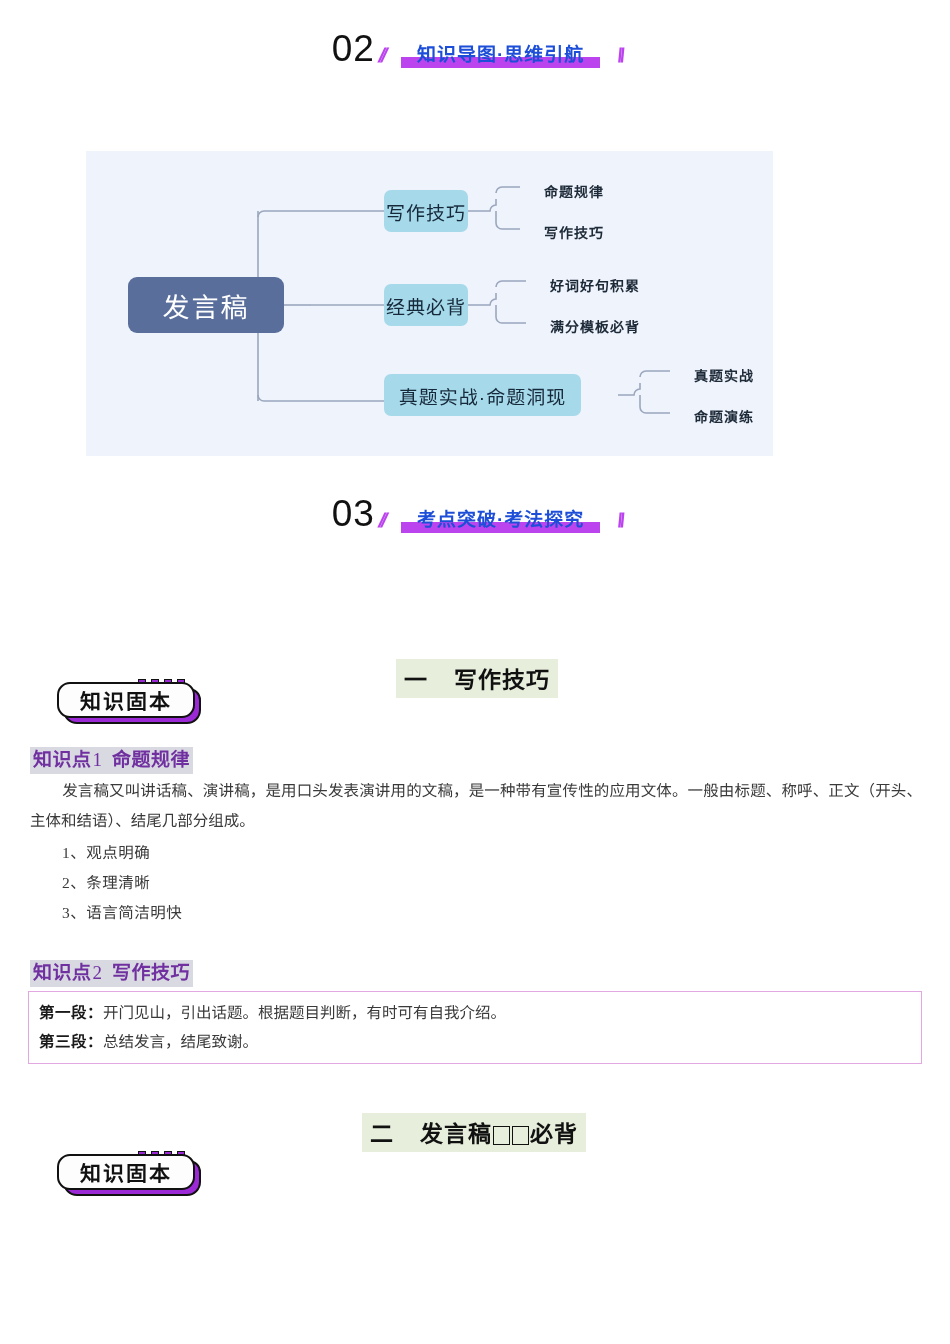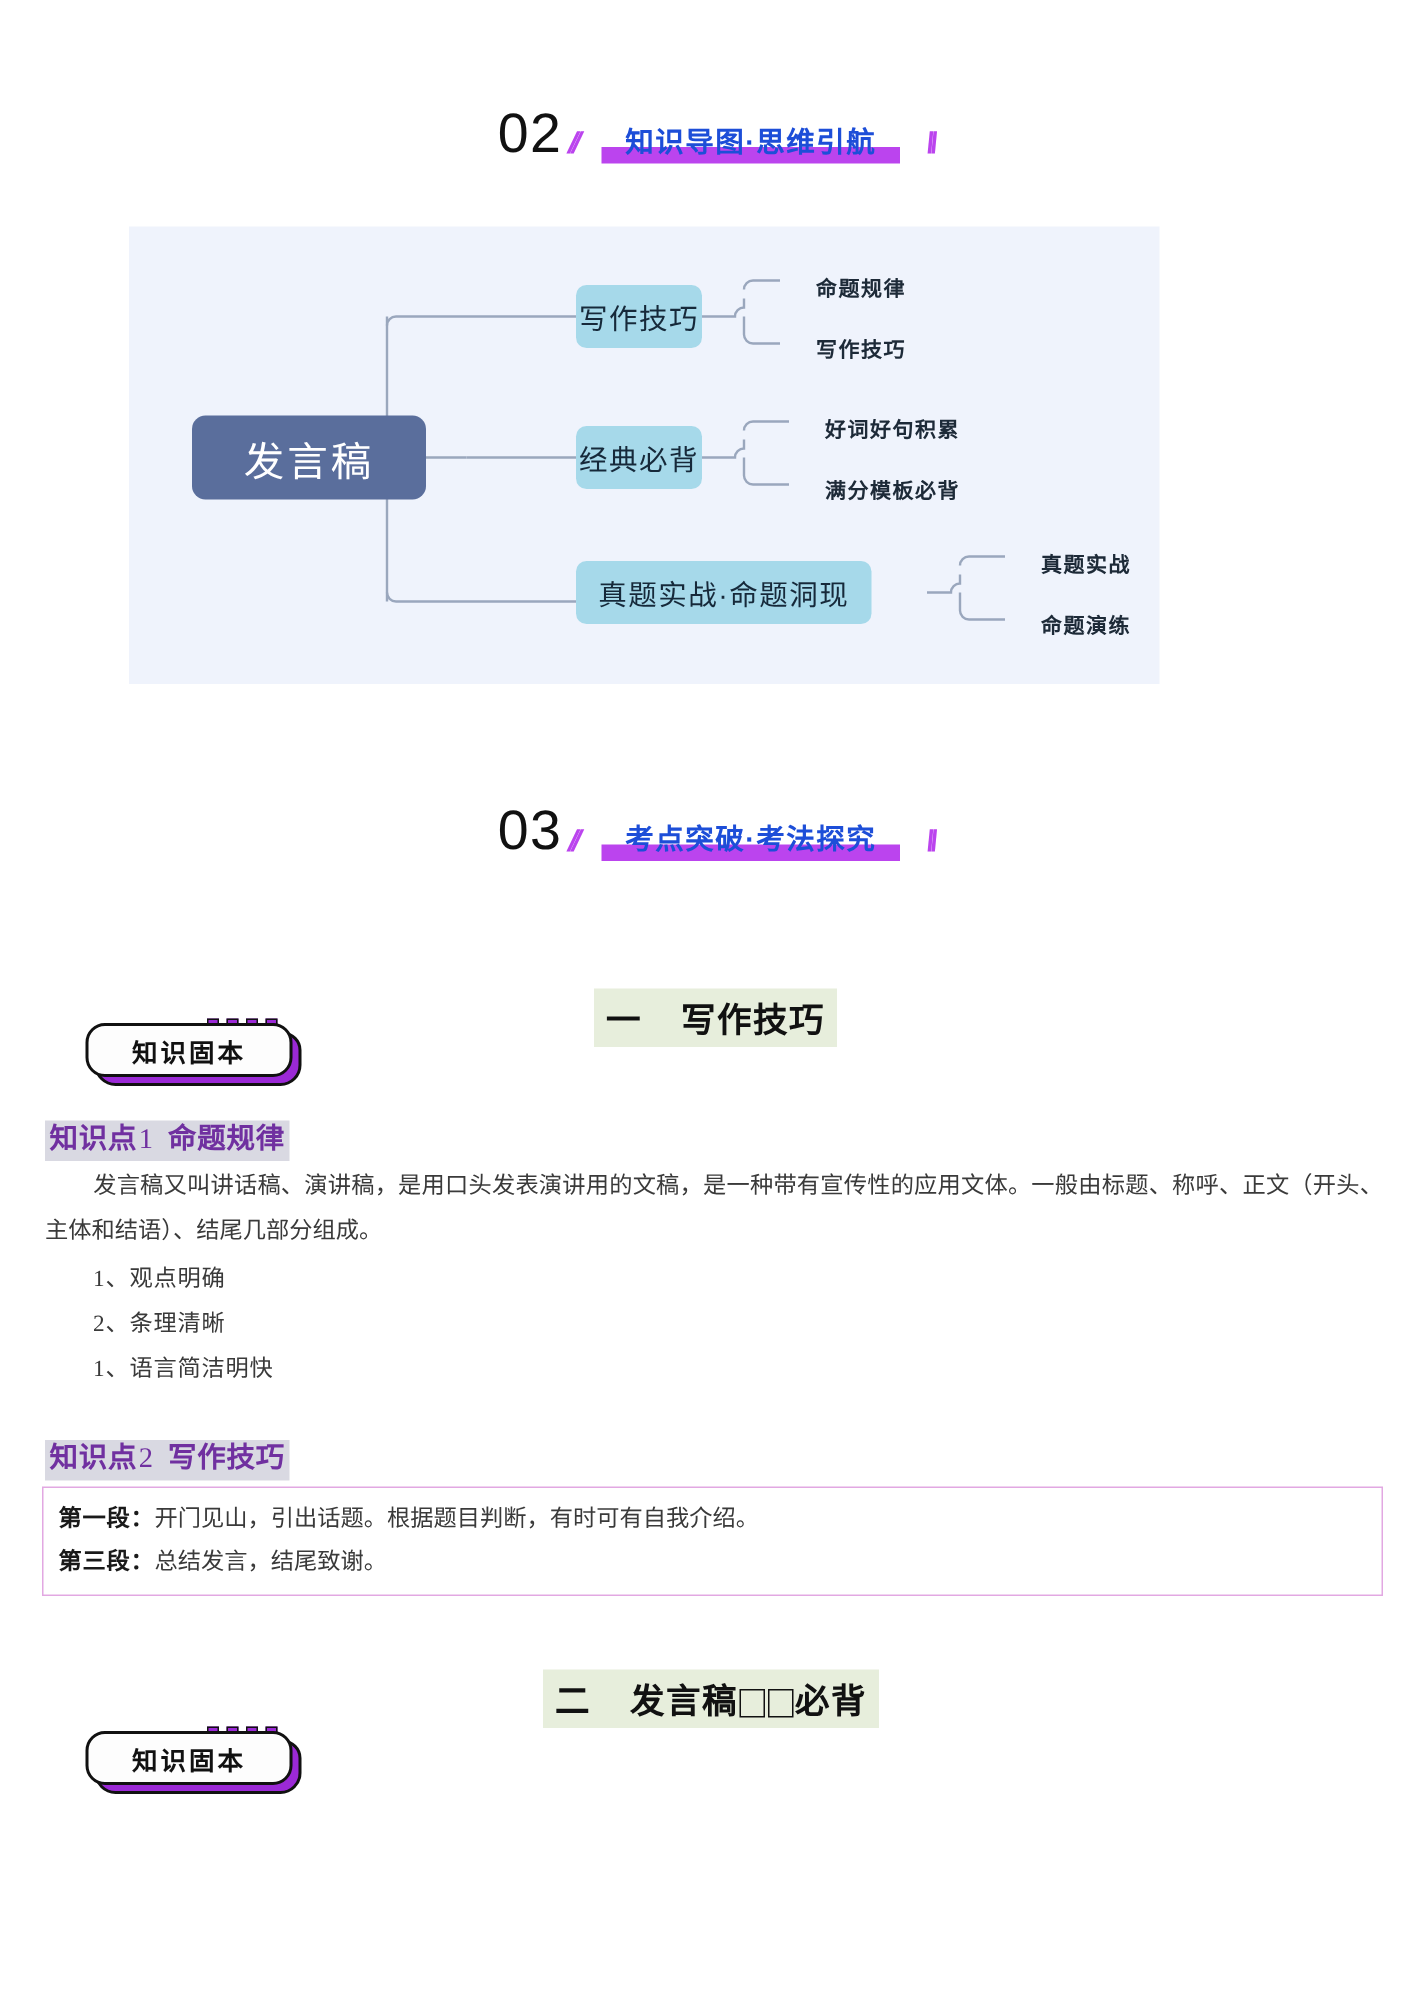--- a/index.html
+++ b/index.html
@@ -16,21 +16,20 @@
     color: #262626;
     overflow: hidden;
   }
 
   
   .banner {
     position: absolute;
     left: 0;
     width: 950px;
     text-align: center;
-    margin-top: 40px;
   }
   .banner-num {
     position: relative;
     display: inline-block;
     font-family: "Liberation Sans", "DejaVu Sans", sans-serif;
     font-size: 37px;
     font-weight: 400;
     letter-spacing: 1px;
     color: #111111;
     line-height: 1;
@@ -184,21 +183,21 @@
     background: #fdfdfd;
     border: 2px solid #111111;
     border-radius: 13px;
     box-sizing: border-box;
     display: flex;
     align-items: center;
     justify-content: center;
   }
   .badge .badge-label {
     font-family: "Liberation Sans", "DejaVu Sans", sans-serif;
-    font-size: 17px;
+    font-size: 21px;
     font-weight: bold;
     color: #111111;
     letter-spacing: 2px;
   }
   .badge .tab {
     position: absolute;
     top: 0px;
     width: 8px;
     height: 9px;
     background: #9b29d6;
@@ -376,21 +375,21 @@
 <div class="kp-label" style="left:30px; top:747px;">
   <span class="kp-strong">知识点</span><span class="kp-num">1</span><span class="kp-gap"></span><span class="kp-strong">命题规律</span>
 </div>
 
 <div class="body-para" style="left:30px; top:776px; width:892px;">
   <span class="indent"></span><span>发言稿又叫讲话稿、演讲稿，是用口头发表演讲用的文稿，是一种带有宣传性的应用文体。一般由标题、称呼、正文（开头、主体和结语）、结尾几部分组成。</span>
 </div>
 
 <div class="list-item" style="left:62px; top:838px;">1、观点明确</div>
 <div class="list-item" style="left:62px; top:868px;">2、条理清晰</div>
-<div class="list-item" style="left:62px; top:898px;">1、语言简洁明快</div>
+<div class="list-item" style="left:62px; top:898px;">3、语言简洁明快</div>
 
 <div class="kp-label" style="left:30px; top:960px;">
   <span class="kp-strong">知识点</span><span class="kp-num">2</span><span class="kp-gap"></span><span class="kp-strong">写作技巧</span>
 </div>
 
 <div id="steps-box">
   <div class="step-row">
     <span class="step-key">第一段：</span><span>开门见山，引出话题。根据题目判断，有时可有自我介绍。</span>
   </div>
   <div class="step-row">

